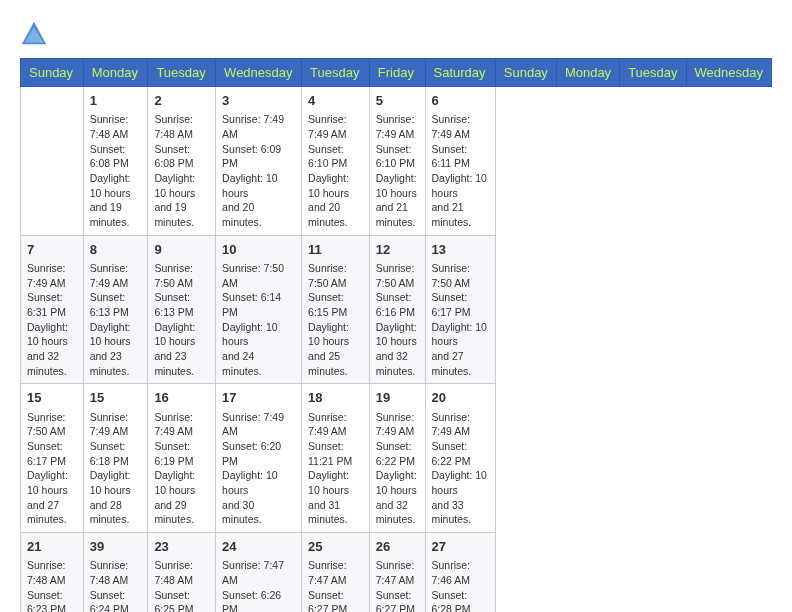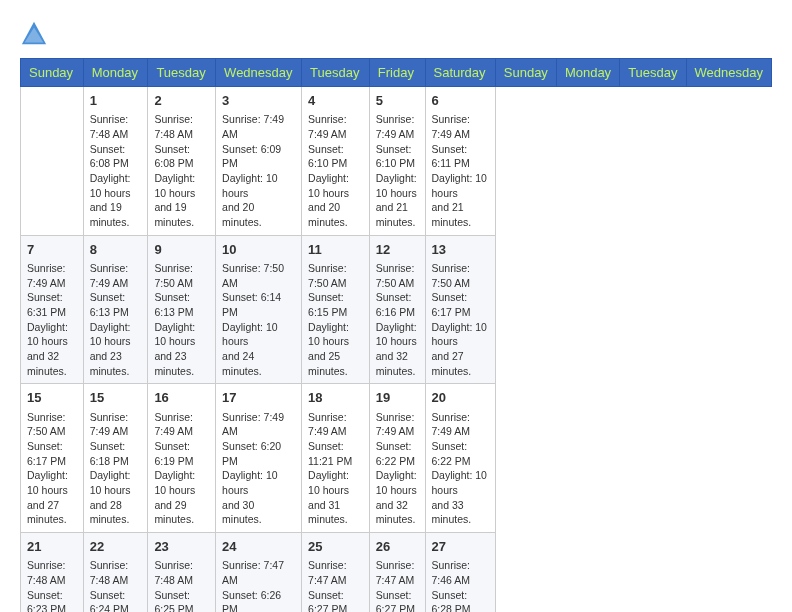--- a/index.html
+++ b/index.html
@@ -271,21 +271,21 @@
           <div>and 33 minutes.</div>
         </td>
       </tr>
       <tr>
         <td>
           <span class="day-number">21</span>
           <div>Sunrise: 7:48 AM</div>
           <div>Sunset: 6:23 PM</div>
         </td>
         <td>
-          <span class="day-number">22</span>
+          <span class="day-number">39</span>
           <div>Sunrise: 7:48 AM</div>
           <div>Sunset: 6:24 PM</div>
         </td>
         <td>
           <span class="day-number">23</span>
           <div>Sunrise: 7:48 AM</div>
           <div>Sunset: 6:25 PM</div>
         </td>
         <td>
           <span class="day-number">24</span>

